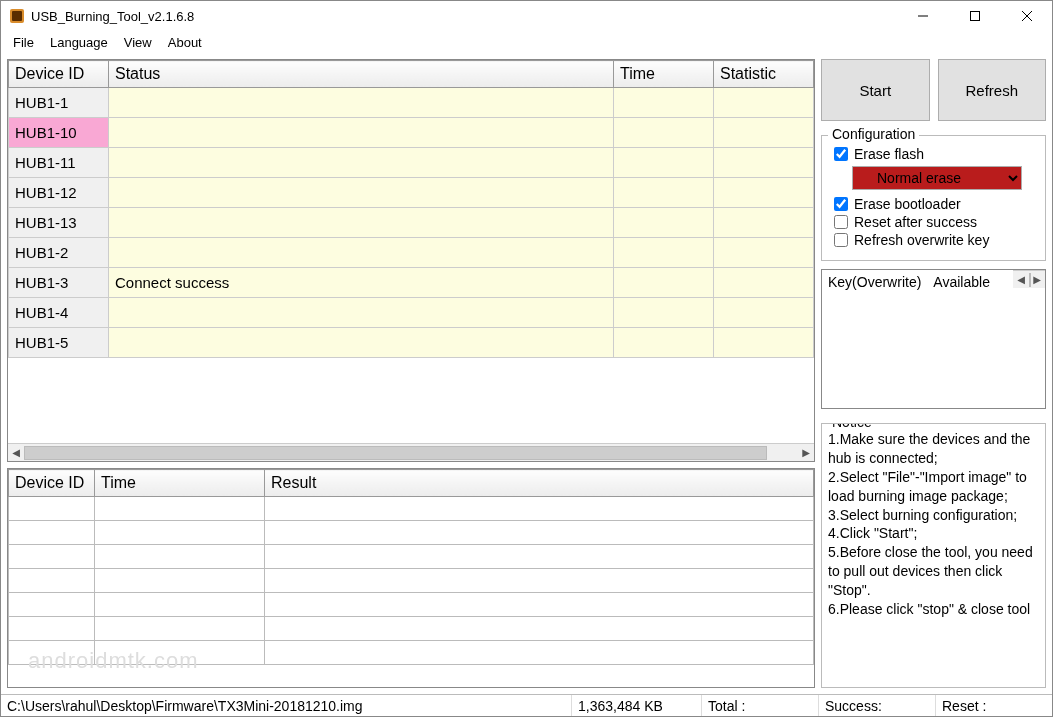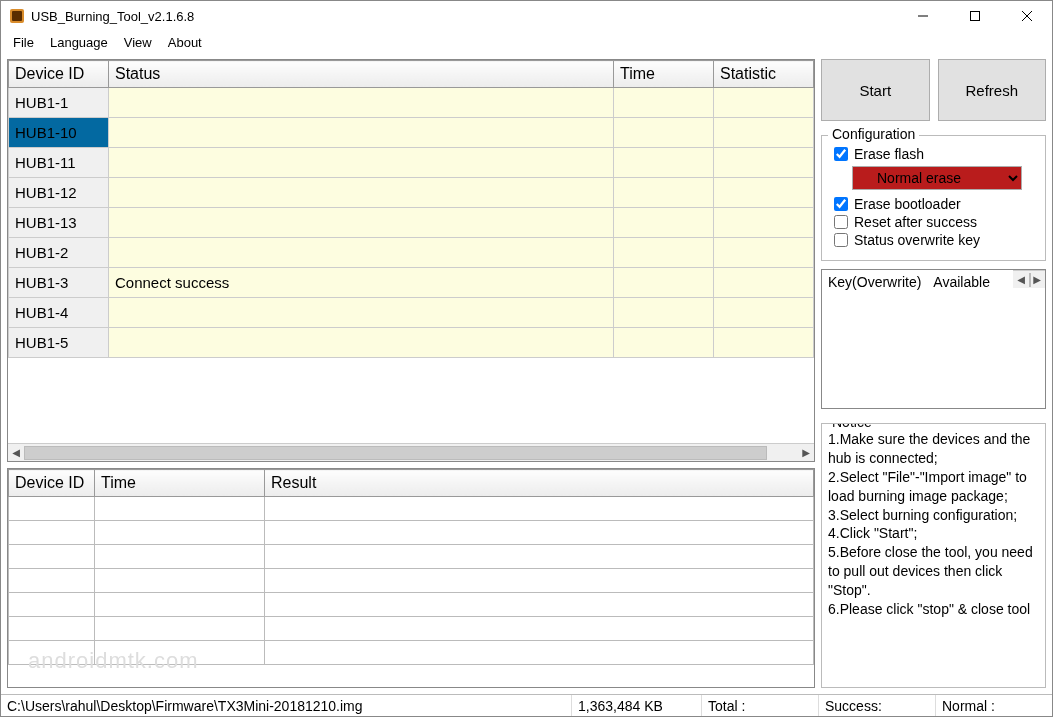--- a/index.html
+++ b/index.html
@@ -126,21 +126,21 @@
               </tr>
             </thead>
             <tbody id="main-rows">
                 <tr class="data-row">
                   <td style="background: rgb(240, 240, 240);">HUB1-1</td>
                   <td></td>
                   <td></td>
                   <td></td>
                 </tr>
                 <tr class="data-row">
-                  <td style="background: #0369a1;">HUB1-10</td>
+                  <td style="background: #f9a8d4;">HUB1-10</td>
                   <td></td>
                   <td></td>
                   <td></td>
                 </tr>
                 <tr class="data-row">
                   <td style="background: rgb(240, 240, 240);">HUB1-11</td>
                   <td></td>
                   <td></td>
                   <td></td>
                 </tr>
@@ -267,21 +267,21 @@
         <div class="cfgrow">
           <input type="checkbox" id="cbboot" checked="" style="">
           <label for="cbboot">Erase bootloader</label>
         </div>
         <div class="cfgrow">
           <input type="checkbox" id="cbreset" style="">
           <label for="cbreset">Reset after success</label>
         </div>
         <div class="cfgrow">
           <input type="checkbox" id="cbkey" style="">
-          <label for="cbkey">Status overwrite key</label>
+          <label for="cbkey">Refresh overwrite key</label>
         </div>
       </div>
 
       <div class="keybox">
         <div class="keyhead">
           <div style="flex:1">Key(Overwrite)</div>
           <div>Available</div>
         </div>
         <div class="keybody"></div>
         <div class="keyhscroll">
@@ -301,14 +301,14 @@
   </div>
 </div>
 
 <div class="watermark" style="position:fixed; left:28px; top:648px;">androidmtk.com</div>
 
 <div class="statusbar">
   <div class="cell">C:\Users\rahul\Desktop\Firmware\TX3Mini-20181210.img</div>
   <div class="cell size">1,363,484 KB</div>
   <div class="cell flex">Total :</div>
   <div class="cell flex">Success:</div>
-  <div class="cell flex">Normal :</div>
+  <div class="cell flex">Reset :</div>
 </div>
 
 </body></html>

